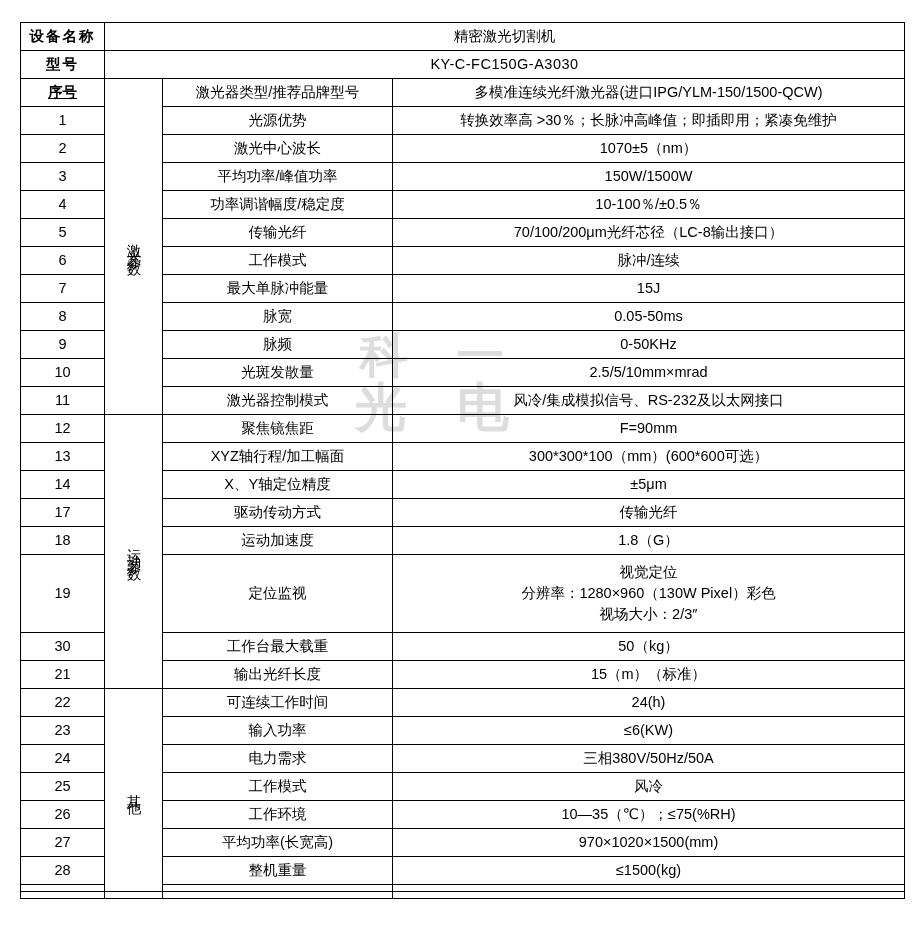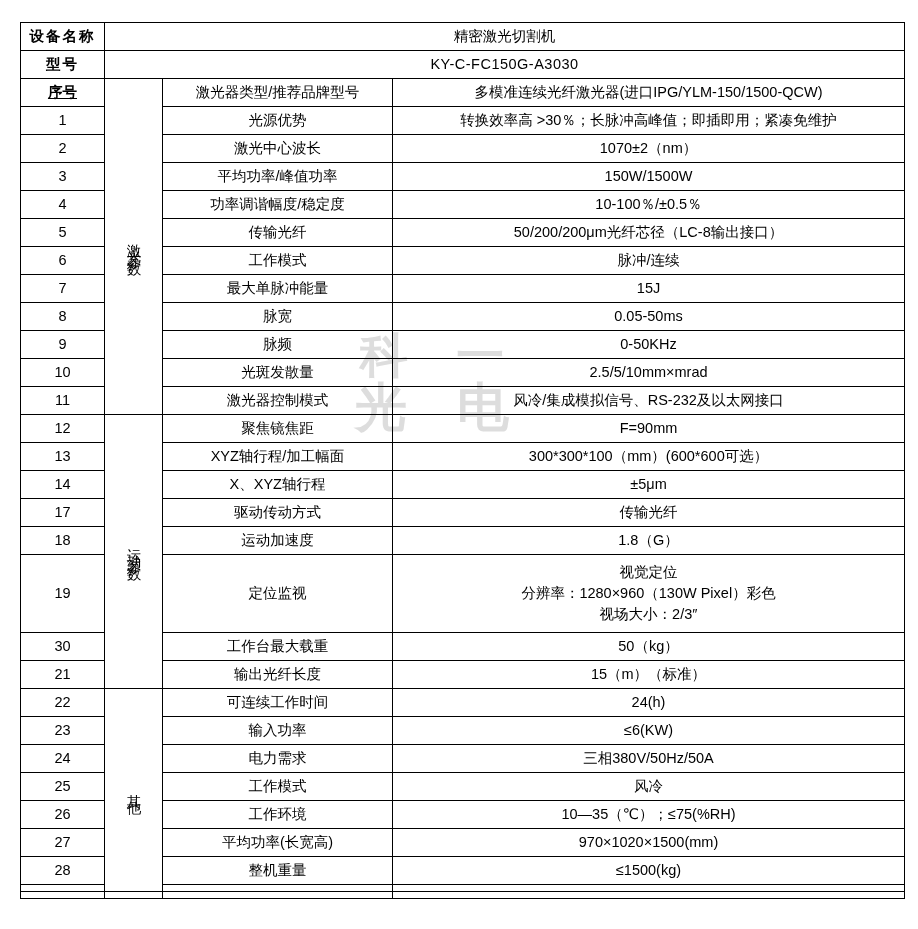--- a/index.html
+++ b/index.html
@@ -120,36 +120,36 @@
       </tr>
 
       <tr>
         <td class="col-no">1</td>
         <td class="col-item">光源优势</td>
         <td class="col-val">转换效率高 &gt;30％；长脉冲高峰值；即插即用；紧凑免维护</td>
       </tr>
       <tr>
         <td class="col-no">2</td>
         <td class="col-item">激光中心波长</td>
-        <td class="col-val">1070±2（nm）</td>
+        <td class="col-val">1070±5（nm）</td>
       </tr>
       <tr>
         <td class="col-no">3</td>
         <td class="col-item">平均功率/峰值功率</td>
         <td class="col-val">150W/1500W</td>
       </tr>
       <tr>
         <td class="col-no">4</td>
         <td class="col-item">功率调谐幅度/稳定度</td>
         <td class="col-val">10-100％/±0.5％</td>
       </tr>
       <tr>
         <td class="col-no">5</td>
         <td class="col-item">传输光纤</td>
-        <td class="col-val">50/200/200μm光纤芯径（LC-8输出接口）</td>
+        <td class="col-val">70/100/200μm光纤芯径（LC-8输出接口）</td>
       </tr>
       <tr>
         <td class="col-no">6</td>
         <td class="col-item">工作模式</td>
         <td class="col-val">脉冲/连续</td>
       </tr>
       <tr>
         <td class="col-no">7</td>
         <td class="col-item">最大单脉冲能量</td>
         <td class="col-val">15J</td>
@@ -183,21 +183,21 @@
         <td class="col-item">聚焦镜焦距</td>
         <td class="col-val">F=90mm</td>
       </tr>
       <tr>
         <td class="col-no">13</td>
         <td class="col-item">XYZ轴行程/加工幅面</td>
         <td class="col-val">300*300*100（mm）(600*600可选）</td>
       </tr>
       <tr>
         <td class="col-no">14</td>
-        <td class="col-item">X、XYZ轴行程</td>
+        <td class="col-item">X、Y轴定位精度</td>
         <td class="col-val">±5μm</td>
       </tr>
       <tr>
         <td class="col-no">17</td>
         <td class="col-item">驱动传动方式</td>
         <td class="col-val">传输光纤</td>
       </tr>
       <tr>
         <td class="col-no">18</td>
         <td class="col-item">运动加速度</td>

